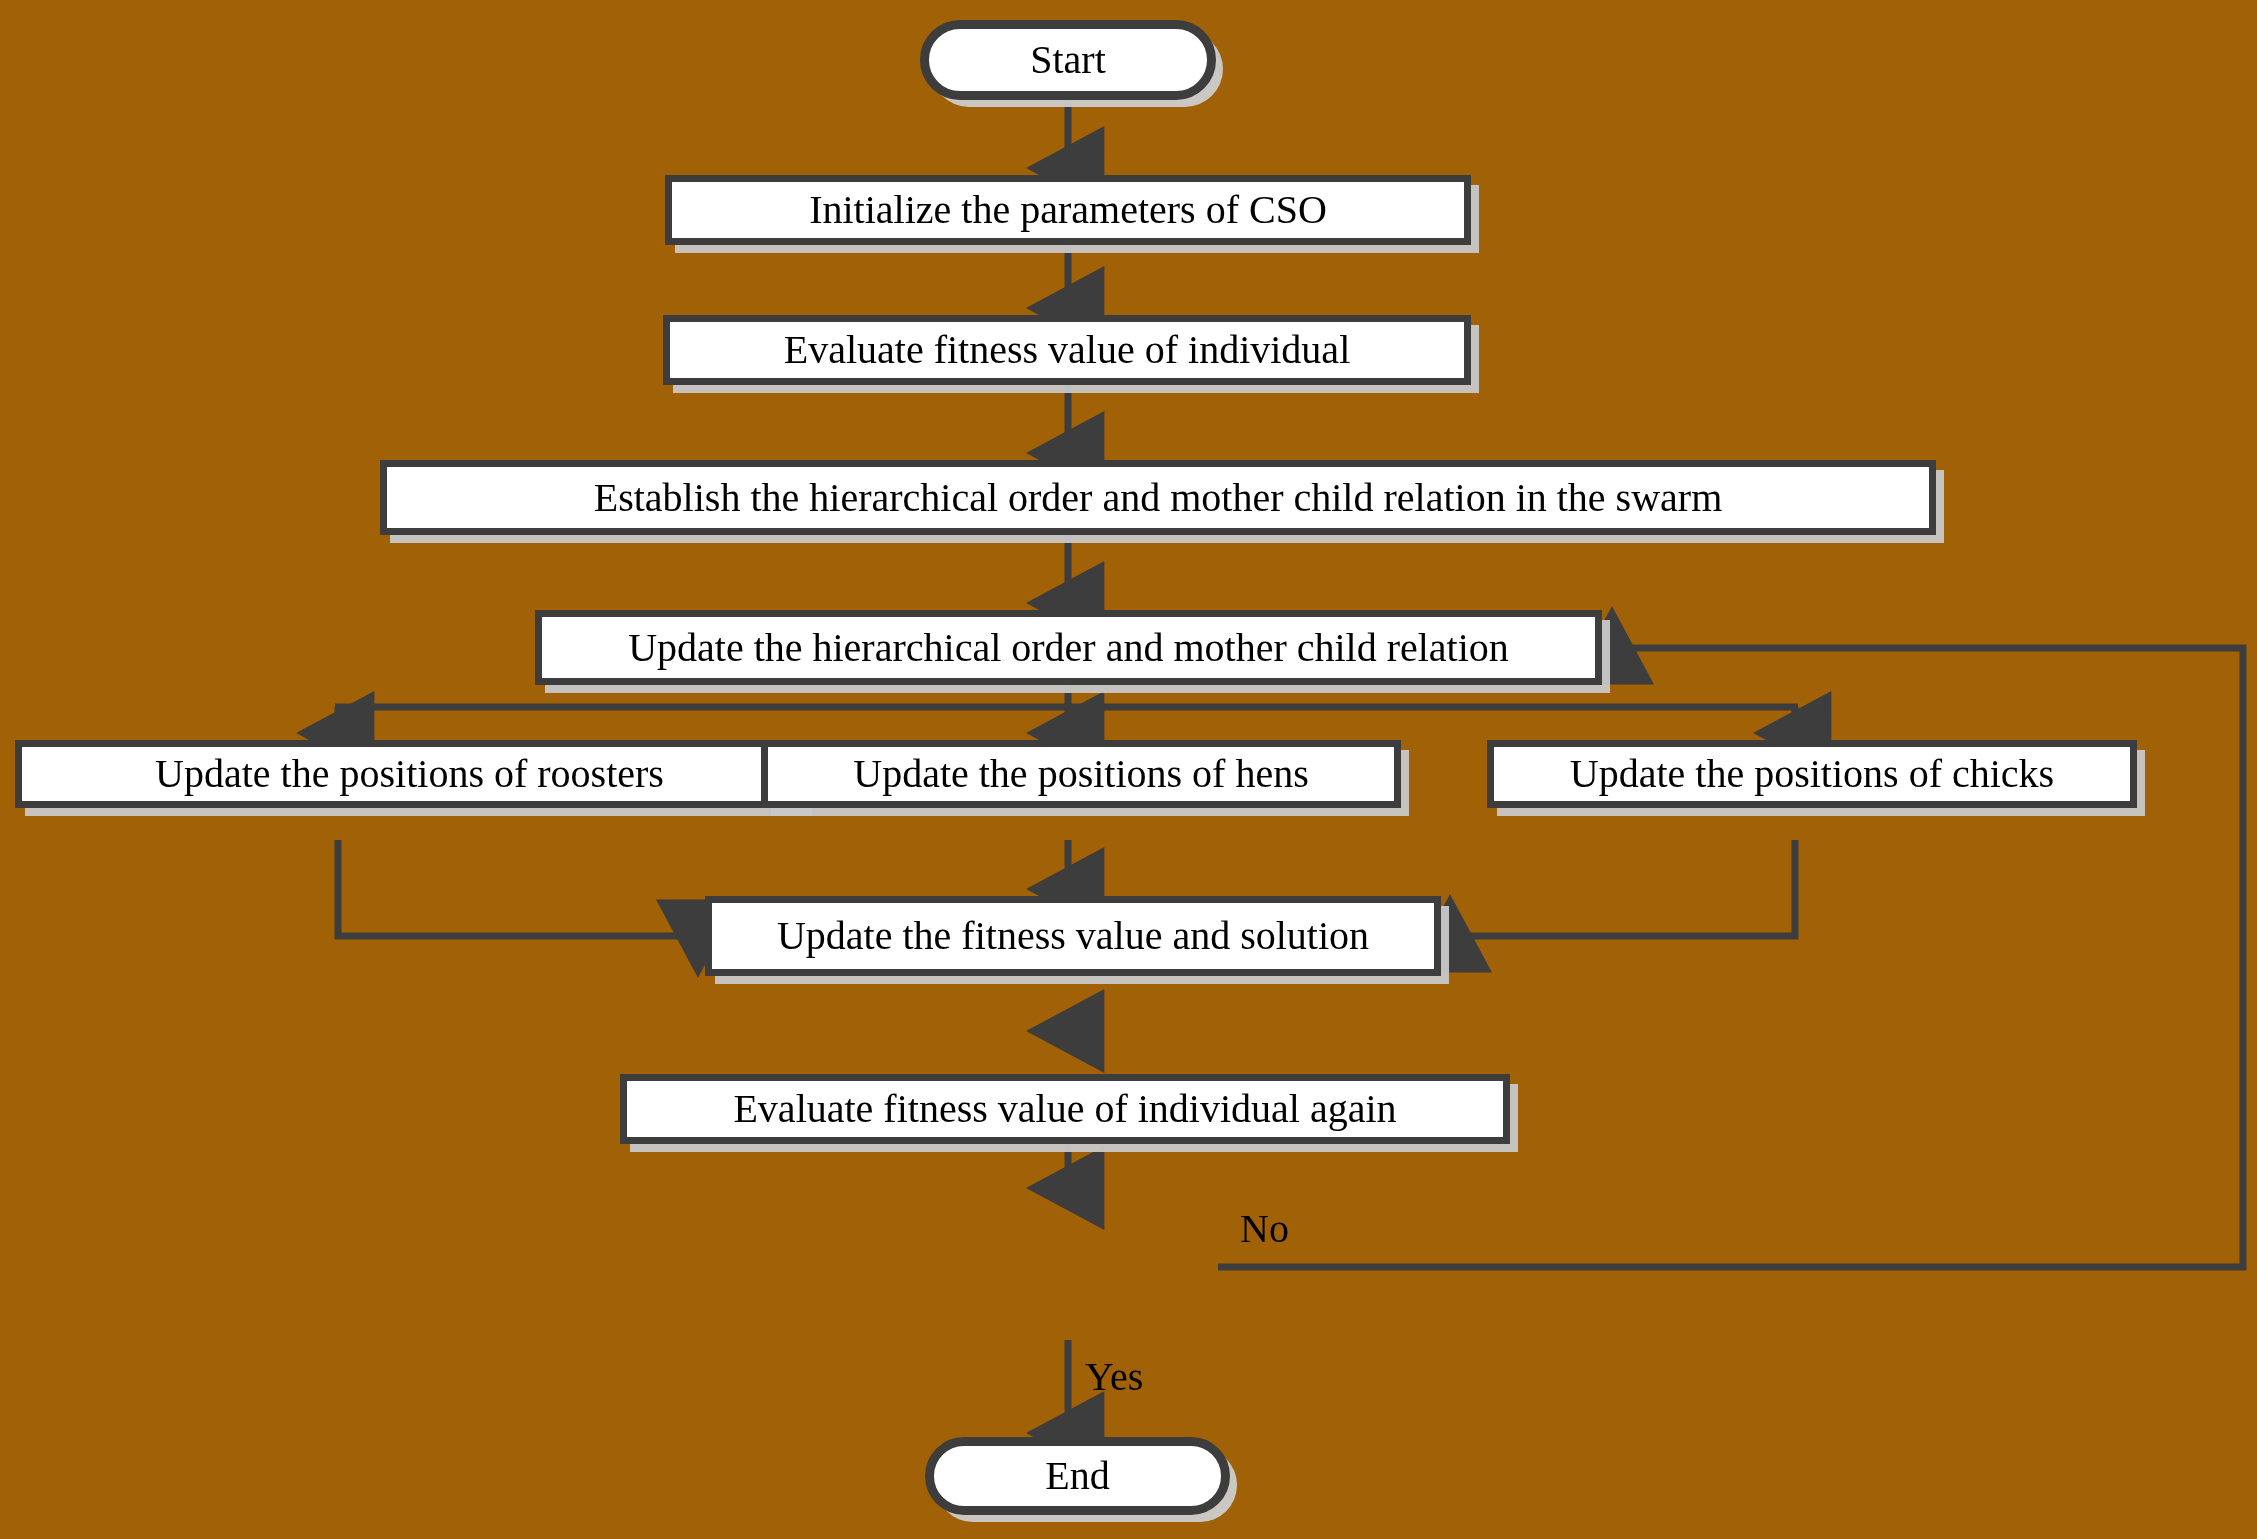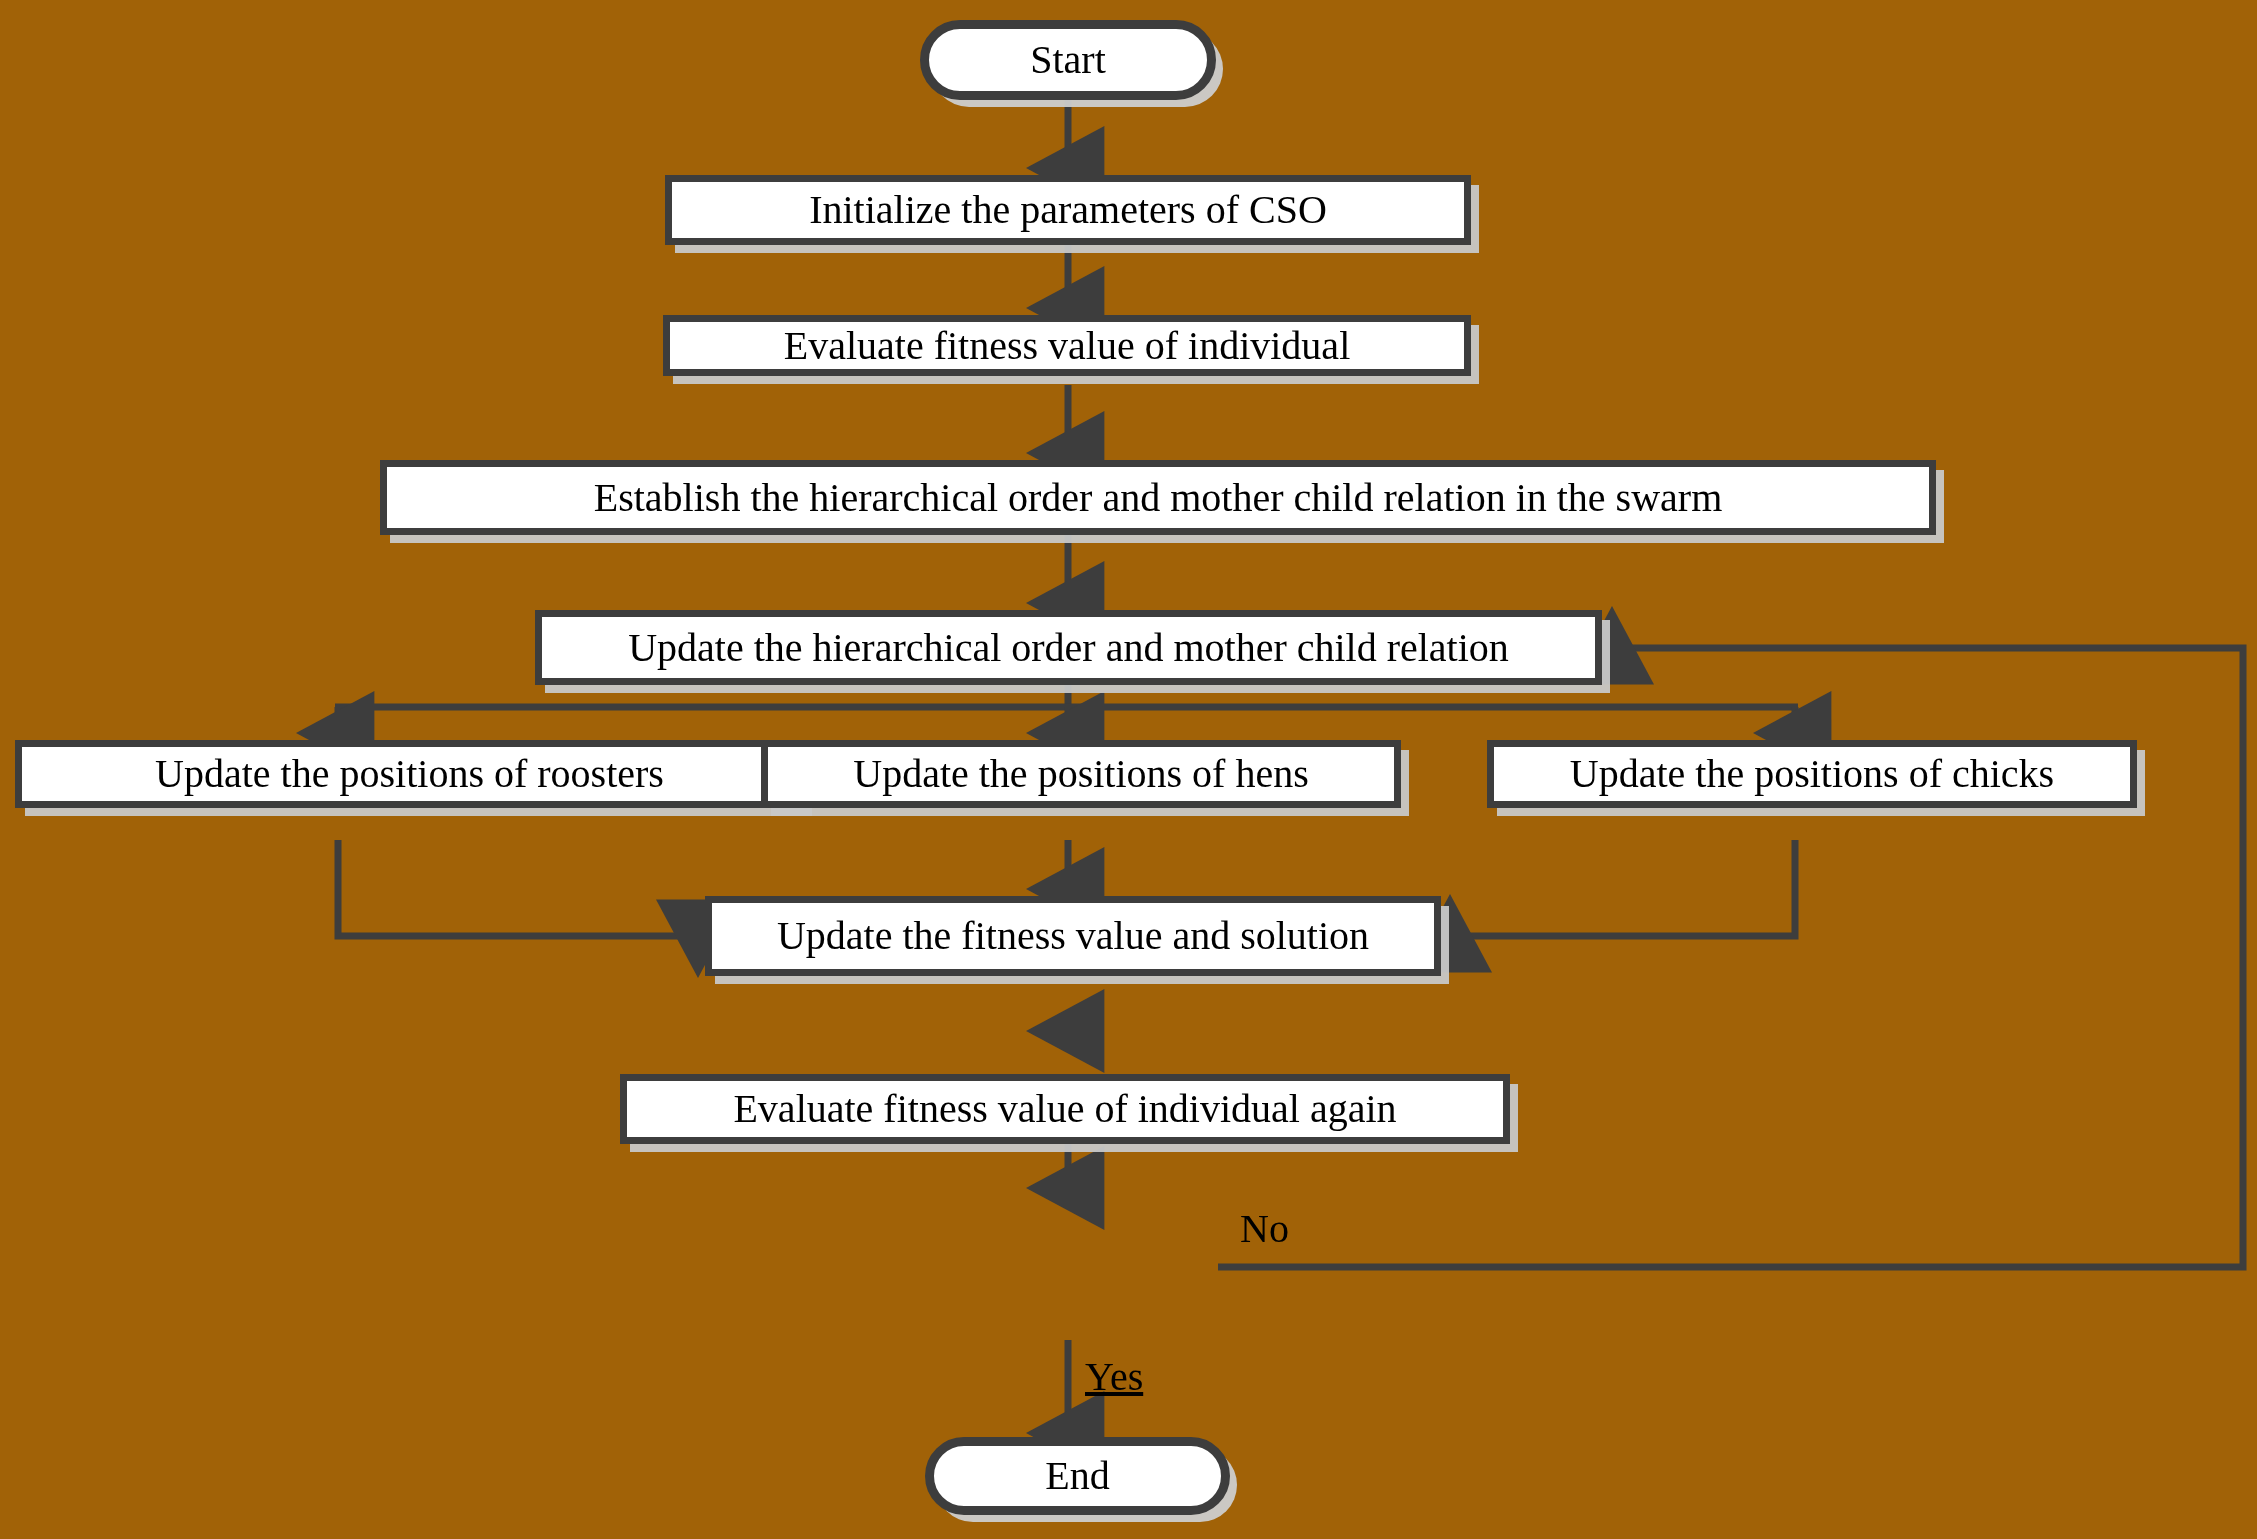--- a/index.html
+++ b/index.html
@@ -122,21 +122,21 @@
   </svg>
 
   <div class="node term" style="left:920px; top:20px; width:296px; height:80px;">
     <span>Start</span>
   </div>
 
   <div class="node proc" style="left:665px; top:175px; width:806px; height:70px;">
     <span>Initialize the parameters of CSO</span>
   </div>
 
-  <div class="node proc" style="left:663px; top:315px; width:808px; height:61px;">
+  <div class="node proc" style="left:663px; top:315px; width:808px; height:70px;">
     <span>Evaluate fitness value of individual</span>
   </div>
 
   <div class="node proc" style="left:380px; top:460px; width:1556px; height:75px;">
     <span>Establish the hierarchical order and mother child relation in the swarm</span>
   </div>
 
   <div class="node proc" style="left:535px; top:610px; width:1067px; height:75px;">
     <span>Update the hierarchical order and mother child relation</span>
   </div>
@@ -161,15 +161,15 @@
     <span>Evaluate fitness value of individual again</span>
   </div>
 
 
   <div class="node term" style="left:925px; top:1437px; width:305px; height:78px;">
     <span>End</span>
   </div>
 
   <div class="edge-label" style="left:1240px; top:1205px;">No</div>
 
-  <div class="edge-label" style="left:1085px; top:1353px;text-decoration:underline;">Yes</div>
+  <div class="edge-label" style="left:1085px; top:1353px;">Yes</div>
 
 </div>
 
 </body></html>

